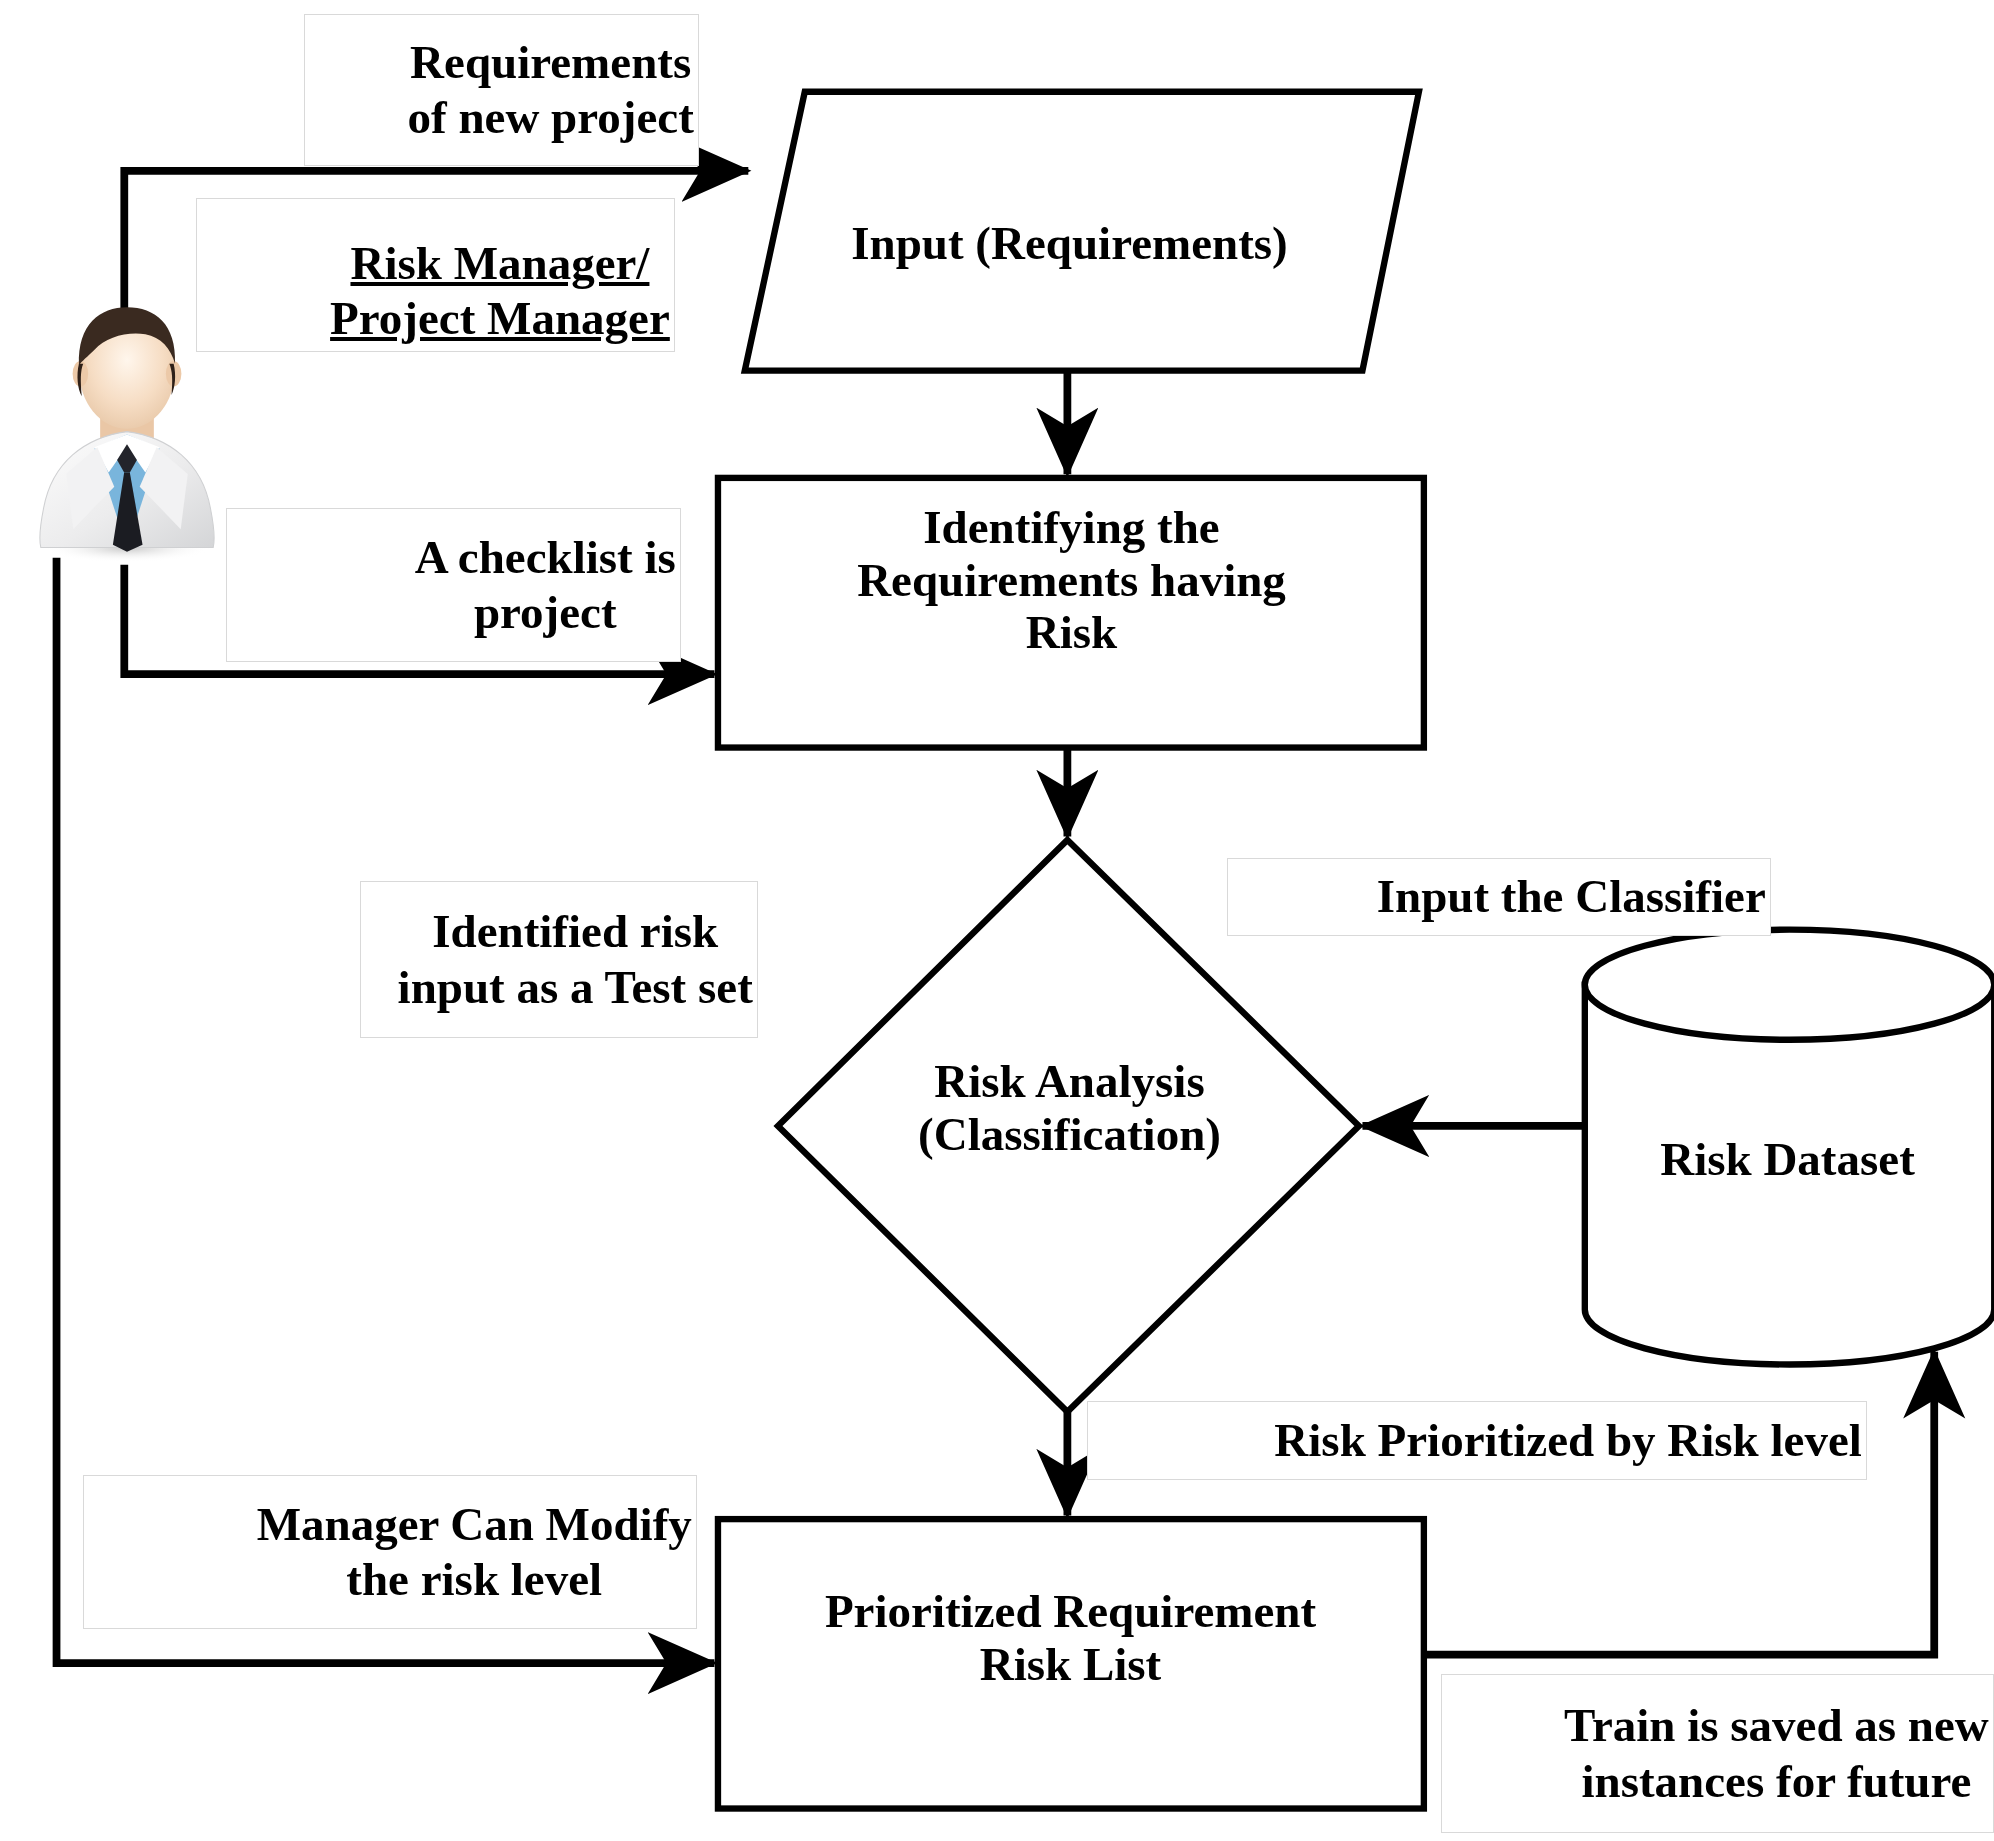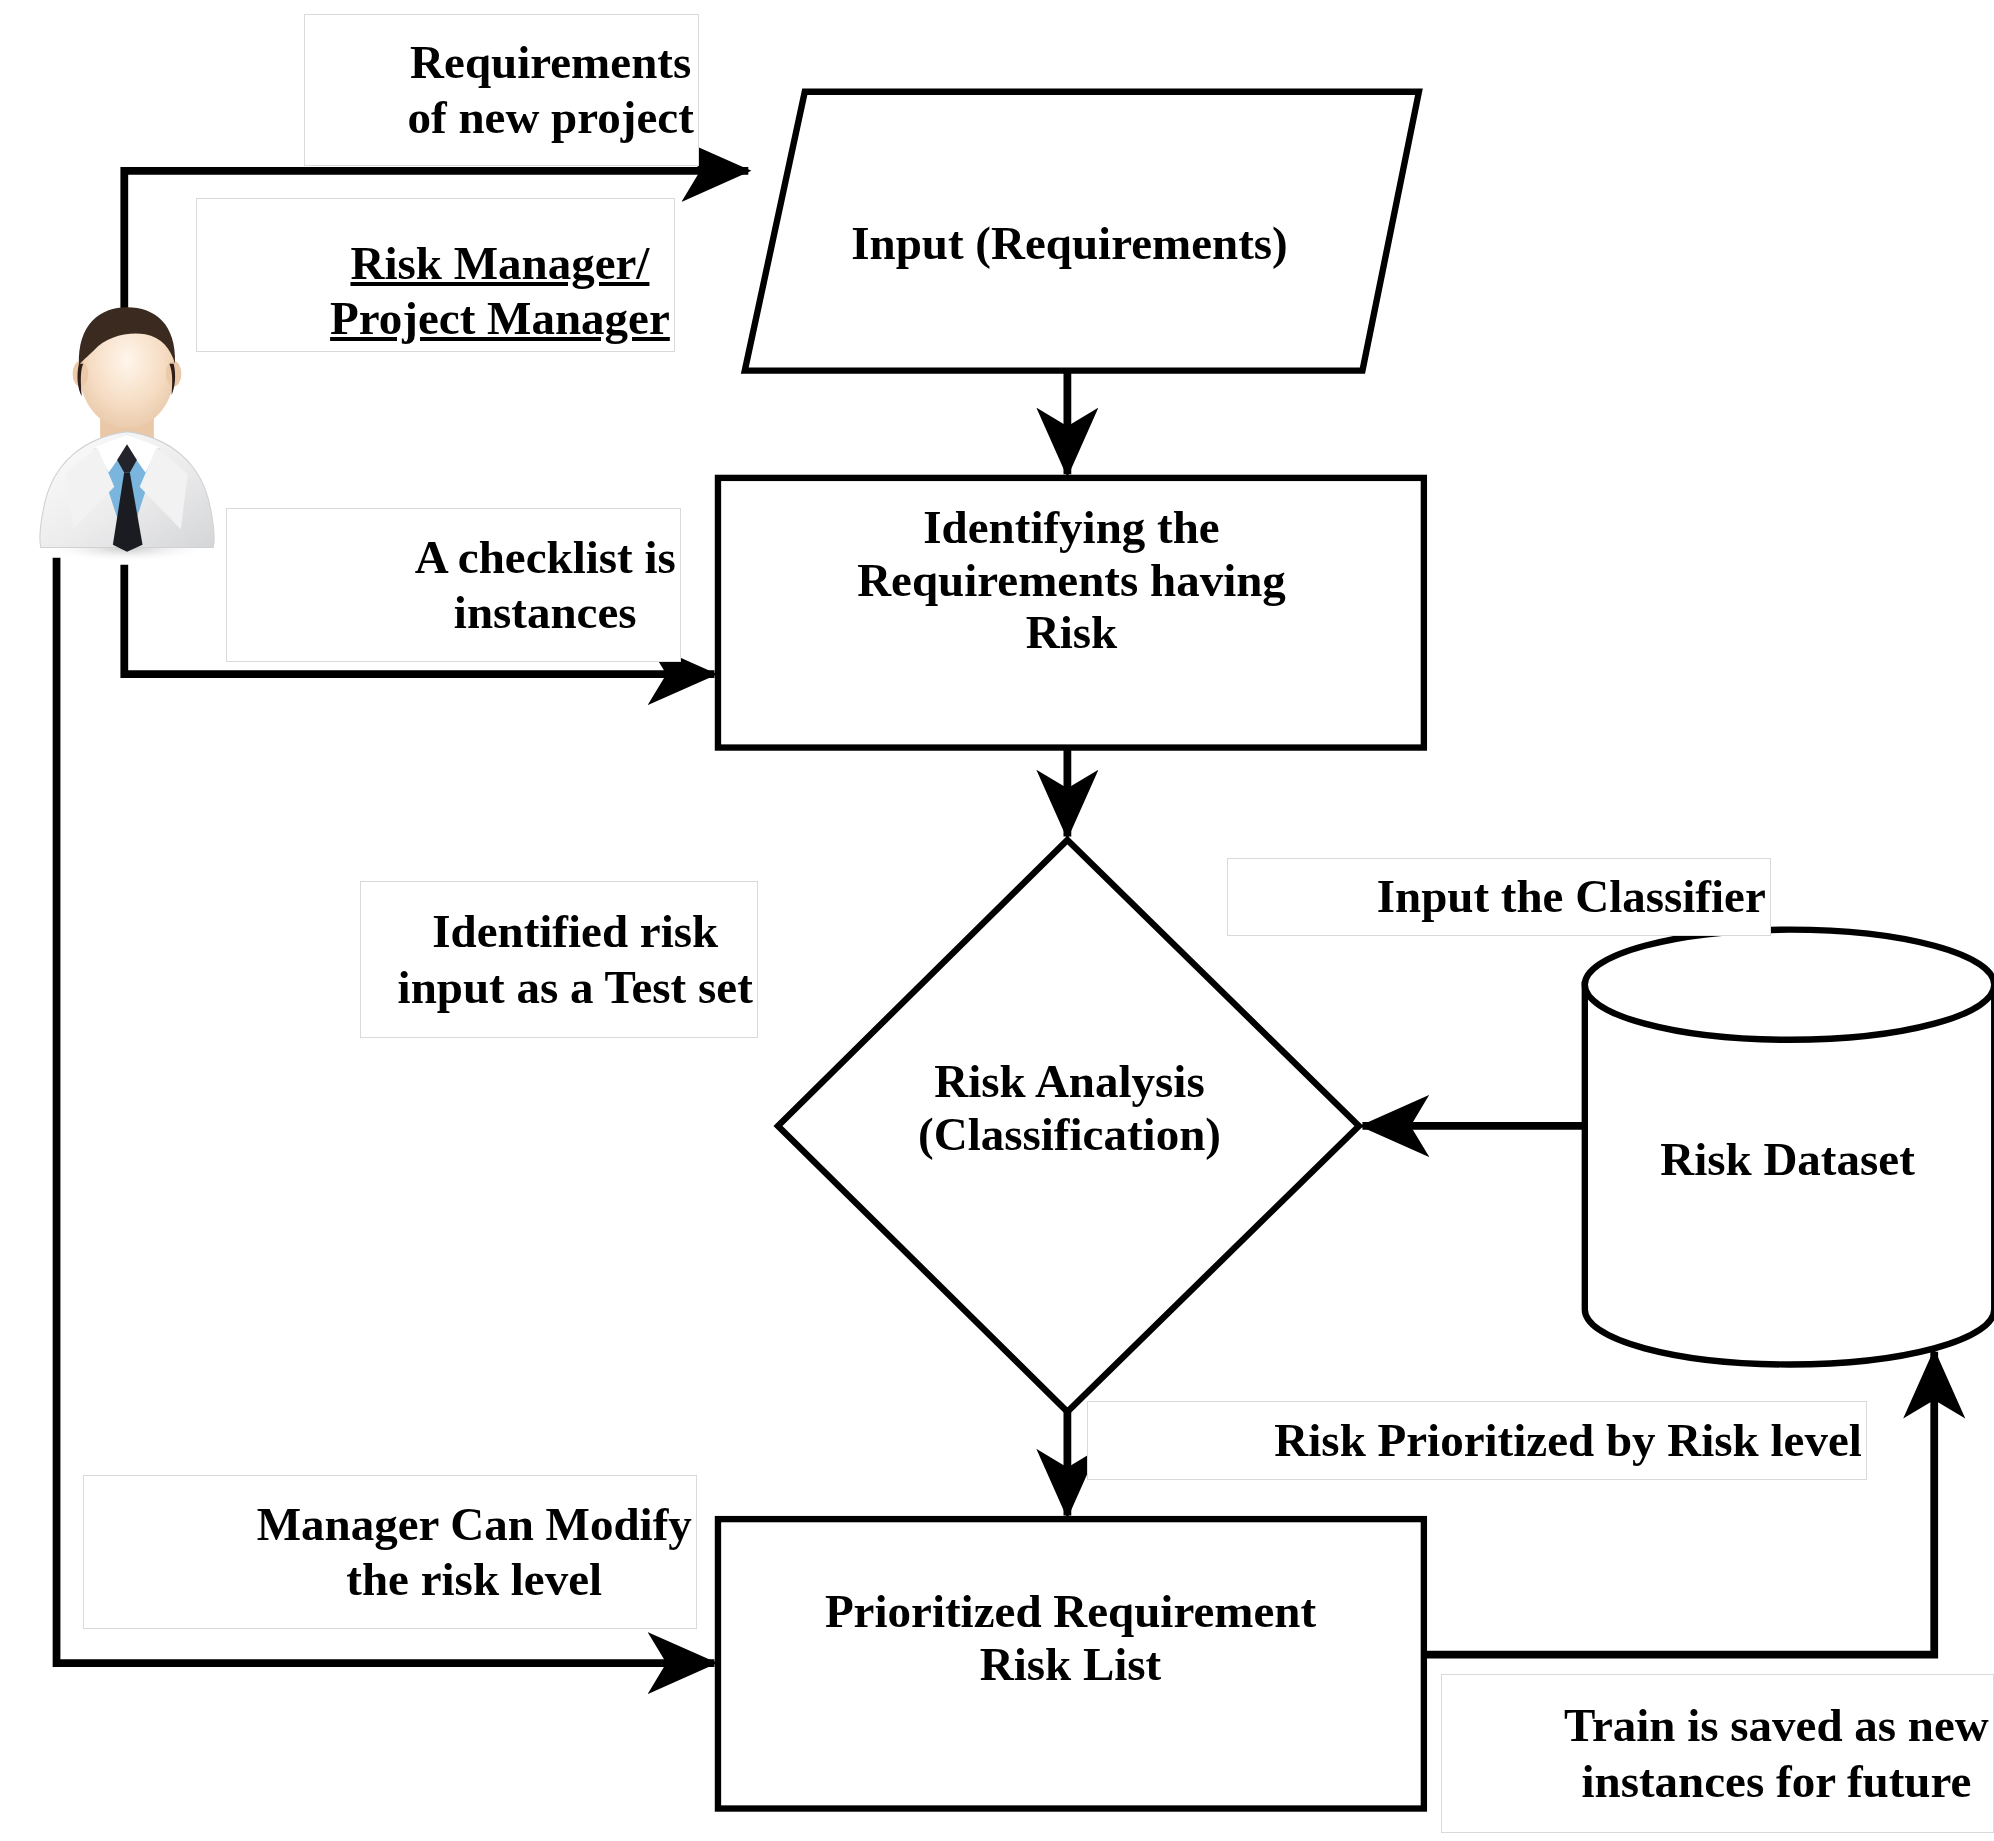--- a/index.html
+++ b/index.html
@@ -190,21 +190,21 @@
 of new project</span>
   </div>
 
   <div class="edge-label underlined" style="left:196px; top:198px; width:479px; height:154px; font-size:47px;">
     <span>Risk Manager/
 Project Manager</span>
   </div>
 
   <div class="edge-label" style="left:226px; top:508px; width:455px; height:154px; font-size:47px;">
     <span>A checklist is
-instances</span>
+project</span>
   </div>
 
   <div class="edge-label" style="left:360px; top:881px; width:398px; height:157px; font-size:47px;">
     <span>Identified risk
 input as a Test set</span>
   </div>
 
   <div class="edge-label" style="left:1227px; top:858px; width:544px; height:78px; font-size:47px;">
     <span>Input the Classifier</span>
   </div>

